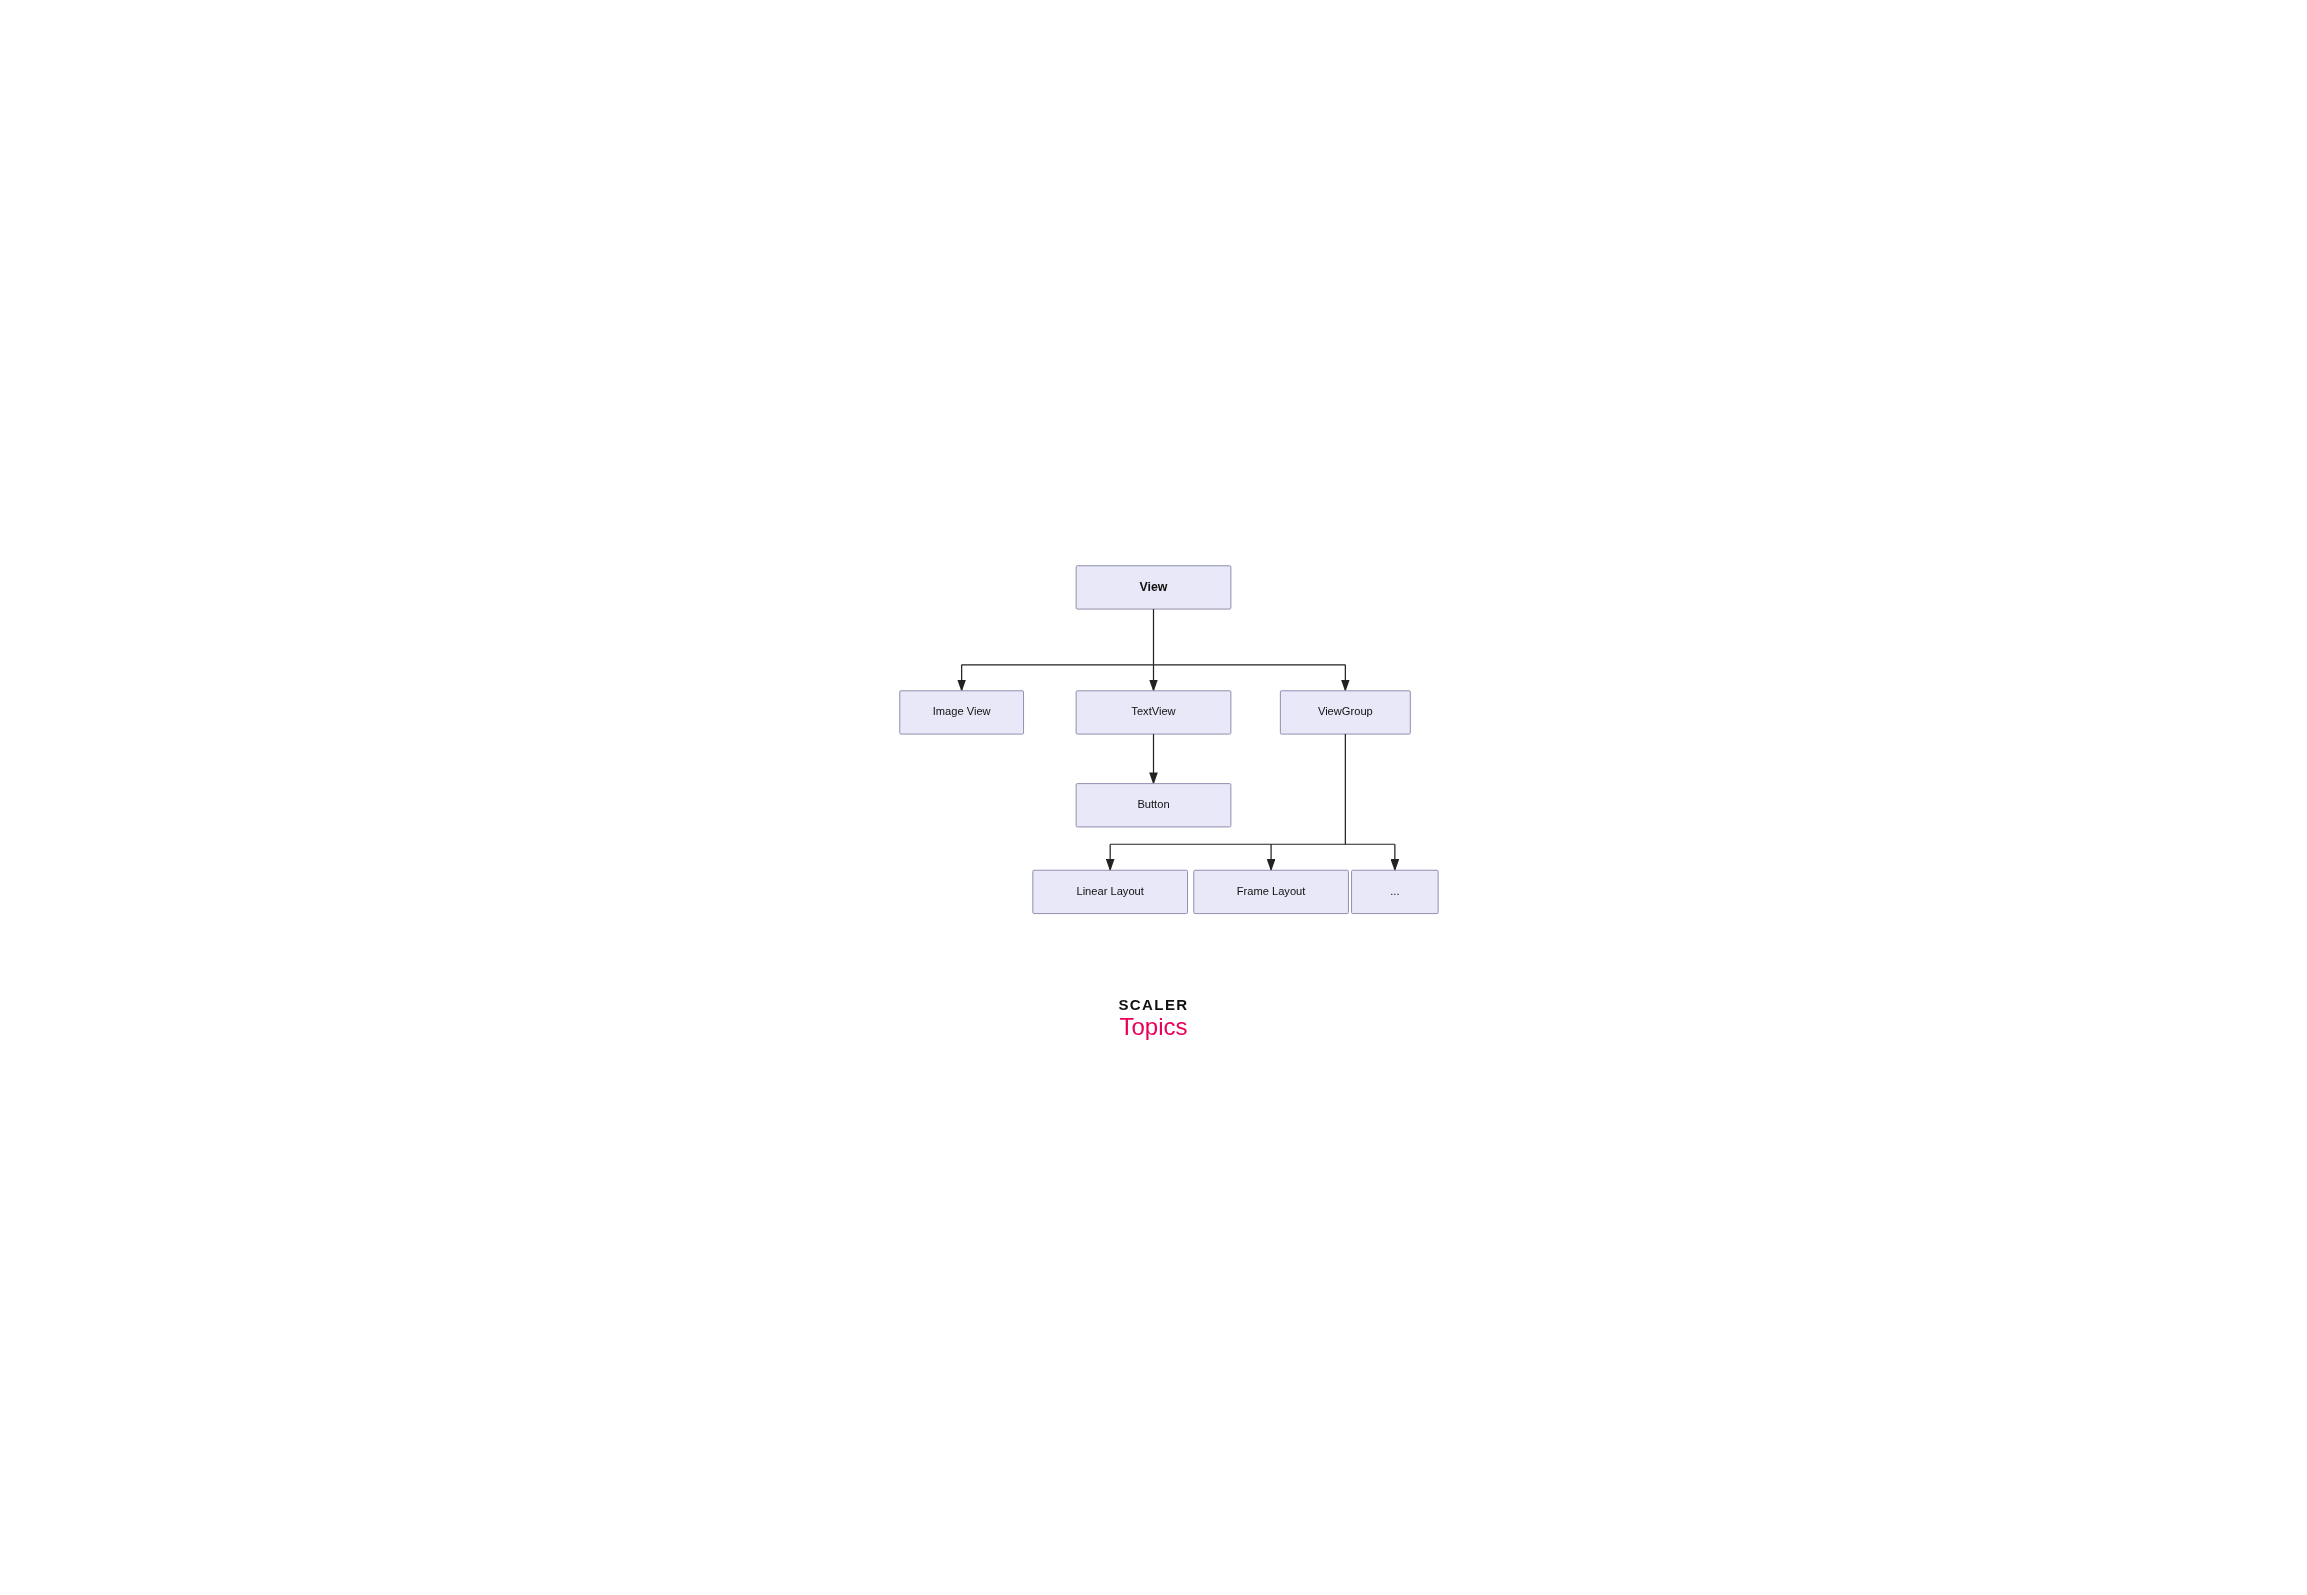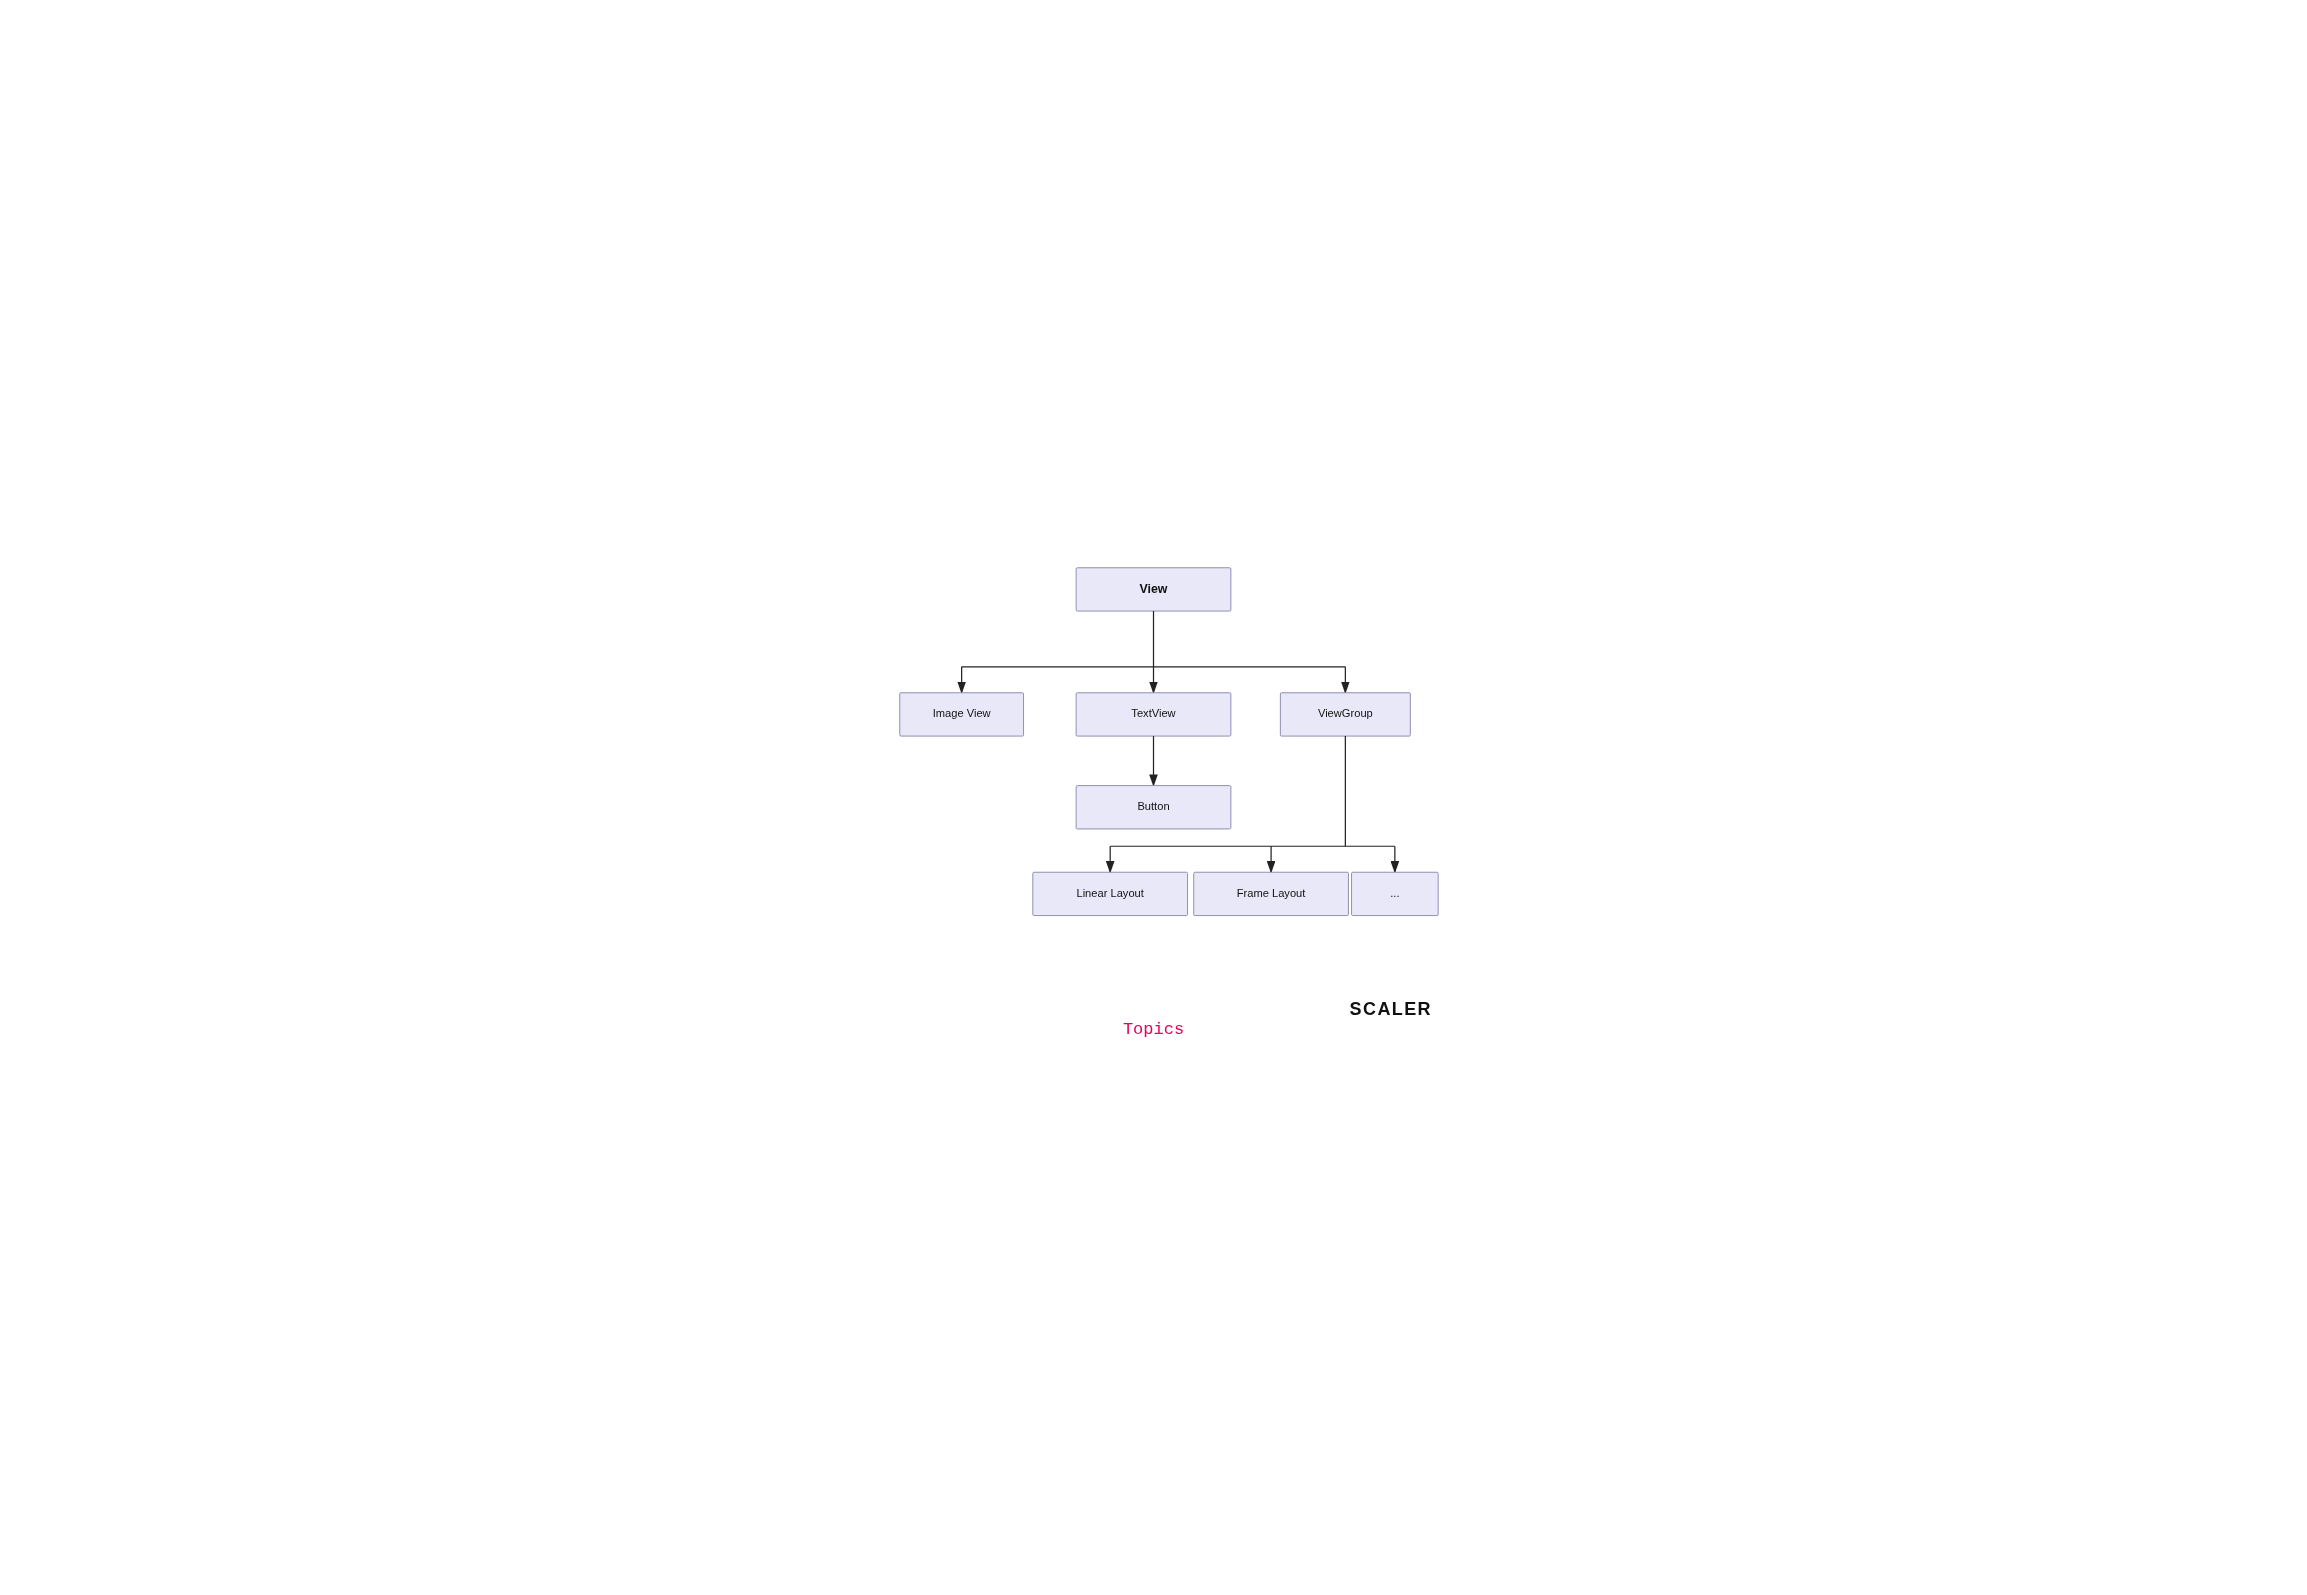--- a/index.html
+++ b/index.html
@@ -59,31 +59,31 @@
       stroke: none;
     }
 
     .logo-container {
       text-align: center;
       margin-top: 20.4px;
     }
 
     .logo-scaler {
       font-family: Arial, sans-serif;
-      font-size: 18px;
+      font-size: 15px;
       font-weight: bold;
       color: #111;
       letter-spacing: 1.4px;
       display: block;
-      text-align: right;
+      text-align: center;
     }
 
     .logo-topics {
-      font-family: Liberation Mono, monospace;
-      font-size: 17px;
+      font-family: Liberation Sans, sans-serif;
+      font-size: 24px;
       color: #e8005a;
       display: block;
       text-align: center;
     }
   </style>
 </head>
 <body>
 
 <div class="diagram-container">
   <svg class="diagram-svg" viewBox="0 0 900 700">

